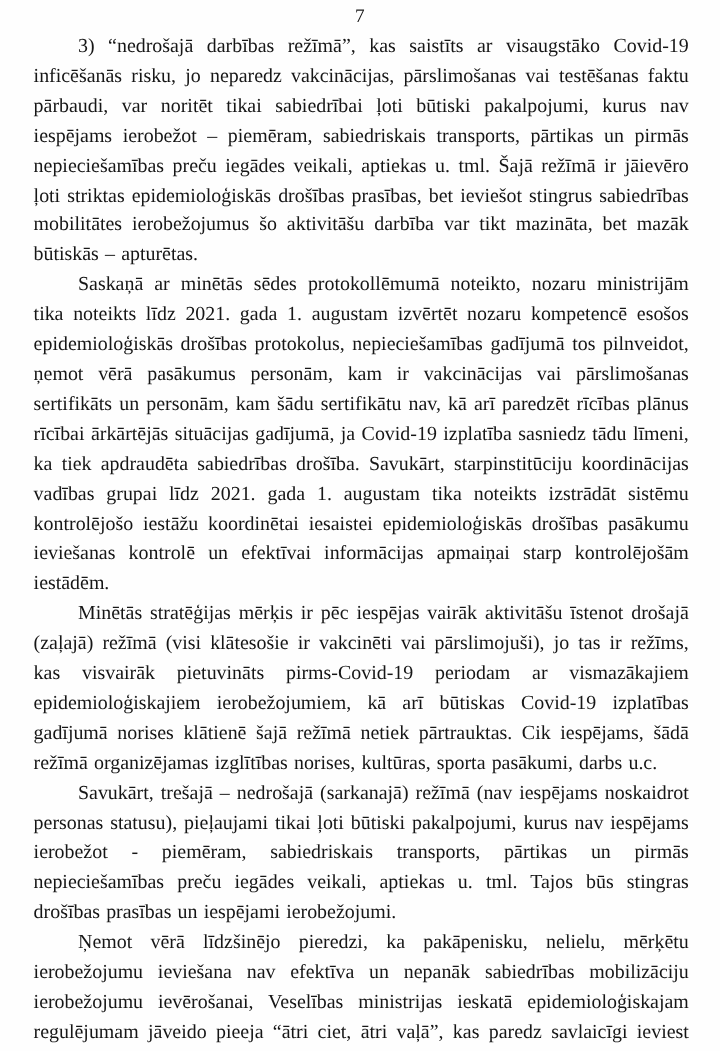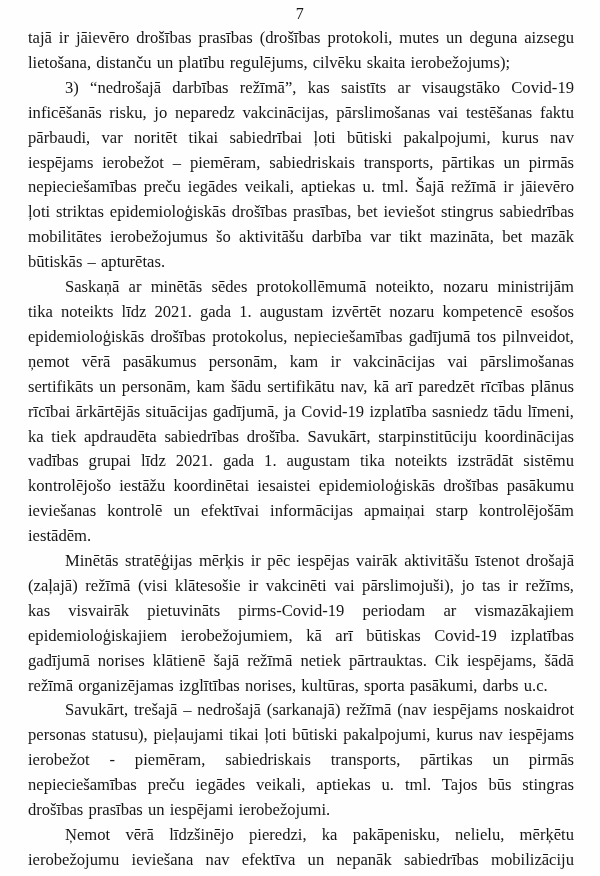--- a/index.html
+++ b/index.html
@@ -37,21 +37,20 @@
   .content p.indent {
     text-indent: 37px;
   }
 </style>
 </head>
 <body>
 
 <div class="page">
   <div class="page-number">7</div>
   <div class="content">
-    <p class="para">tajā ir jāievēro drošības prasības (drošības protokoli, mutes un deguna aizsegu lietošana, distanču un platību regulējums, cilvēku skaita ierobežojums);</p>
     <p class="para indent">3) “nedrošajā darbības režīmā”, kas saistīts ar visaugstāko Covid-19 inficēšanās risku, jo neparedz vakcinācijas, pārslimošanas vai testēšanas faktu pārbaudi, var noritēt tikai sabiedrībai ļoti būtiski pakalpojumi, kurus nav iespējams ierobežot – piemēram, sabiedriskais transports, pārtikas un pirmās nepieciešamības preču iegādes veikali, aptiekas u. tml. Šajā režīmā ir jāievēro ļoti striktas epidemioloģiskās drošības prasības, bet ieviešot stingrus sabiedrības mobilitātes ierobežojumus šo aktivitāšu darbība var tikt mazināta, bet mazāk būtiskās – apturētas.</p>
     <p class="para indent">Saskaņā ar minētās sēdes protokollēmumā noteikto, nozaru ministrijām tika noteikts līdz 2021. gada 1. augustam izvērtēt nozaru kompetencē esošos epidemioloģiskās drošības protokolus, nepieciešamības gadījumā tos pilnveidot, ņemot vērā pasākumus personām, kam ir vakcinācijas vai pārslimošanas sertifikāts un personām, kam šādu sertifikātu nav, kā arī paredzēt rīcības plānus rīcībai ārkārtējās situācijas gadījumā, ja Covid-19 izplatība sasniedz tādu līmeni, ka tiek apdraudēta sabiedrības drošība. Savukārt, starpinstitūciju koordinācijas vadības grupai līdz 2021. gada 1. augustam tika noteikts izstrādāt sistēmu kontrolējošo iestāžu koordinētai iesaistei epidemioloģiskās drošības pasākumu ieviešanas kontrolē un efektīvai informācijas apmaiņai starp kontrolējošām iestādēm.</p>
     <p class="para indent">Minētās stratēģijas mērķis ir pēc iespējas vairāk aktivitāšu īstenot drošajā (zaļajā) režīmā (visi klātesošie ir vakcinēti vai pārslimojuši), jo tas ir režīms, kas visvairāk pietuvināts pirms-Covid-19 periodam ar vismazākajiem epidemioloģiskajiem ierobežojumiem, kā arī būtiskas Covid-19 izplatības gadījumā norises klātienē šajā režīmā netiek pārtrauktas. Cik iespējams, šādā režīmā organizējamas izglītības norises, kultūras, sporta pasākumi, darbs u.c.</p>
     <p class="para indent">Savukārt, trešajā – nedrošajā (sarkanajā) režīmā (nav iespējams noskaidrot personas statusu), pieļaujami tikai ļoti būtiski pakalpojumi, kurus nav iespējams ierobežot - piemēram, sabiedriskais transports, pārtikas un pirmās nepieciešamības preču iegādes veikali, aptiekas u. tml. Tajos būs stingras drošības prasības un iespējami ierobežojumi.</p>
     <p class="para indent">Ņemot vērā līdzšinējo pieredzi, ka pakāpenisku, nelielu, mērķētu ierobežojumu ieviešana nav efektīva un nepanāk sabiedrības mobilizāciju ierobežojumu ievērošanai, Veselības ministrijas ieskatā epidemioloģiskajam regulējumam jāveido pieeja “ātri ciet, ātri vaļā”, kas paredz savlaicīgi ieviest visaptverošus, vienkāršus, visās nozarēs vienlīdzīgus drošības pasākumus apsteidzoši pārtraucot saslimšanas pieaugumu. Sagaidot saslimšanas kritumu, tāpat visaptveroši atcelt ierobežojumus, ļaujot sabiedrībai funkcionēt minimālu ierobežojumu režīmā.</p>
 
   </div>
 </div>
 
 </body></html>

